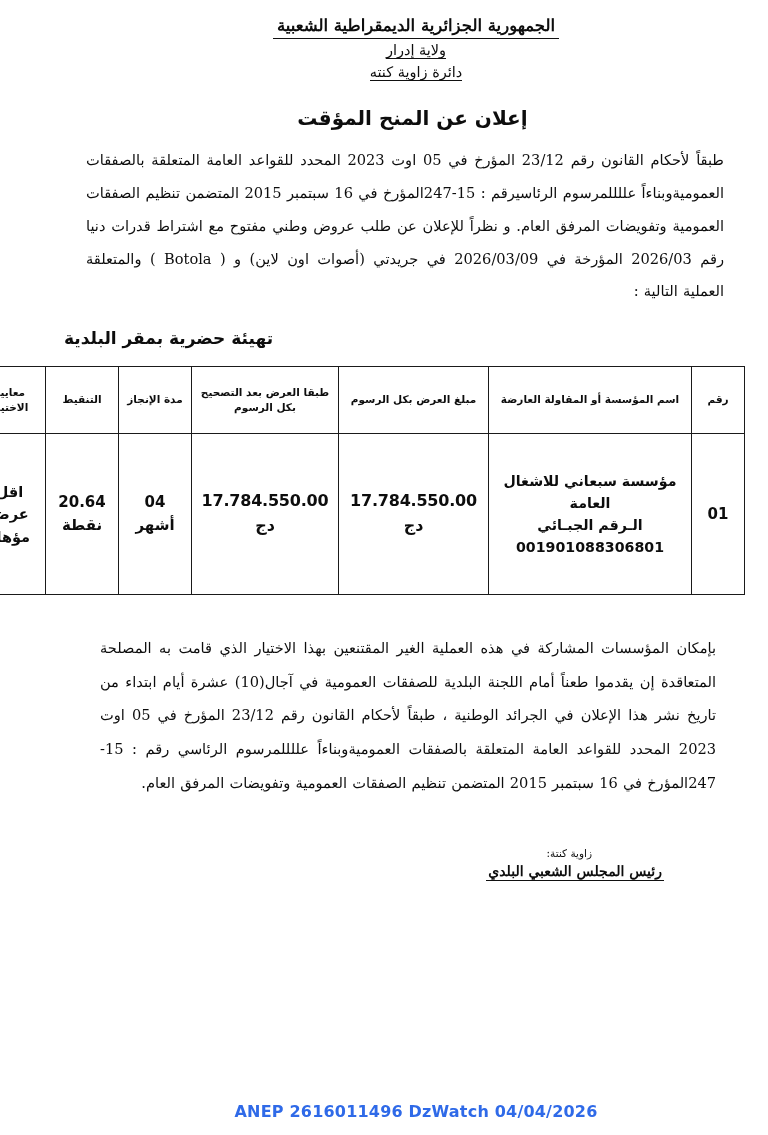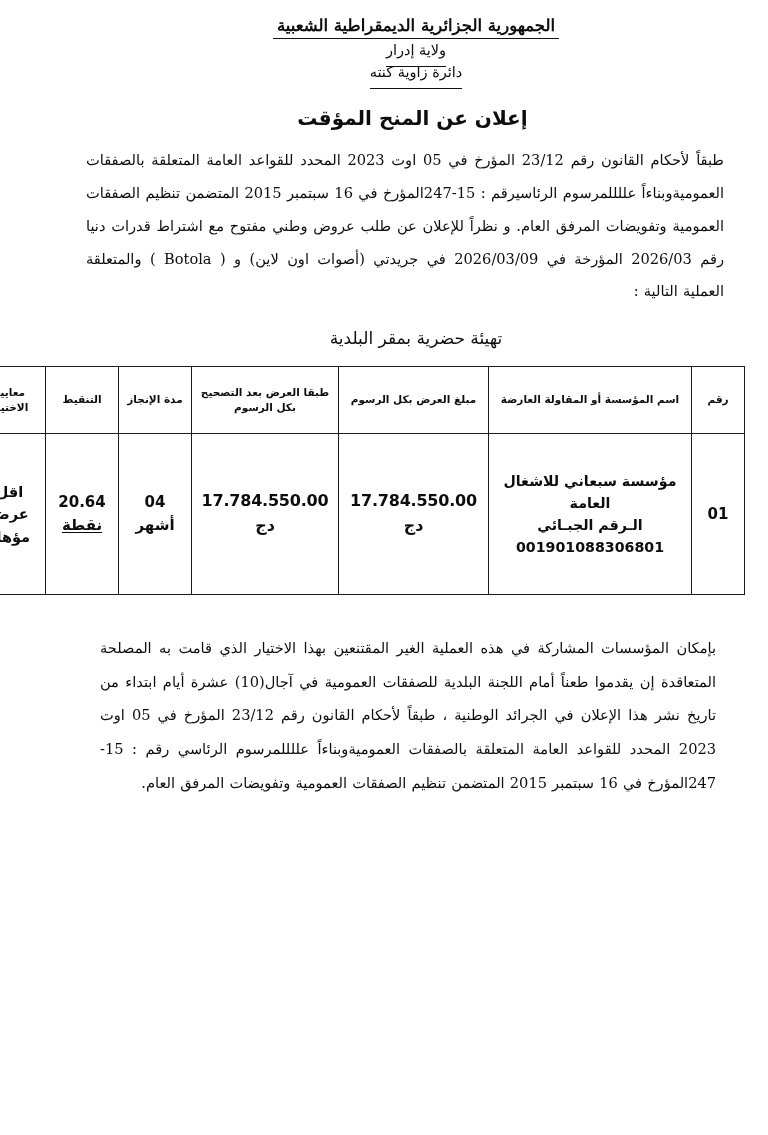--- a/index.html
+++ b/index.html
@@ -44,21 +44,21 @@
   }
   .org-line {
     font-family: "DejaVu Serif", "Liberation Serif", serif;
     font-size: 14.5px;
     line-height: 1.5;
     margin: 1px 0 0 0;
     display: block;
   }
   .org-line.underlined span {
     border-bottom: 1.1px solid #111;
-    padding-bottom: 8px;
+    padding-bottom: 0px;
   }
   .tax-line {
     font-family: "DejaVu Serif", "Liberation Serif", serif;
     font-size: 13px;
     line-height: 1.5;
     margin: 2px 0 0 0;
     display: block;
     direction: rtl;
   }
   .tax-line .num {
@@ -90,23 +90,23 @@
     margin: 0 44px 0 22px;
     word-spacing: 0.5px;
   }
   .para.lower {
     margin: 0 52px 0 36px;
     line-height: 2.3;
   }
 
   
   .project-title {
-    text-align: center;
-    font-family: "DejaVu Sans", "Liberation Sans", sans-serif;
-    font-weight: 400;
+    text-align: left;
+    font-family: "DejaVu Sans", "Liberation Sans", sans-serif;
+    font-weight: 700;
     font-size: 17px;
     margin: 20px 0 0 0;
     letter-spacing: 0.2px;
   }
   .award-line {
     text-align: center;
     font-family: "DejaVu Sans", "Liberation Sans", sans-serif;
     font-weight: 700;
     font-size: 13.6px;
     margin: 20px 0 0 0;
@@ -150,21 +150,21 @@
   td.c-amount    { font-size: 16px; letter-spacing: -0.2px; }
   td.c-duration  { font-size: 15px; }
   td.c-score     { font-size: 15px; }
   td.c-criteria  { font-size: 14.5px; }
   .ltr-num {
     direction: ltr;
     unicode-bidi: embed;
     display: inline-block;
   }
   .stack-line { display: block; }
-  .u-line { text-decoration: underline; text-underline-offset: 2px; }
+  .u-line { text-underline-offset: 2px; }
 
   
   .sign-block {
     margin-top: 48px;
     margin-right: 0;
     margin-left: 0;
     padding-right: 90px;
     direction: rtl;
     text-align: right;
   }
@@ -271,15 +271,24 @@
             <span class="stack-line">مؤهل</span>
           </td>
         </tr>
       </tbody>
     </table>
   </div>
 
   <div style="height:36px;"></div>
   <div class="para lower">بإمكان المؤسسات المشاركة في هذه العملية الغير المقتنعين بهذا الاختيار الذي قامت به المصلحة المتعاقدة إن يقدموا طعناً أمام اللجنة البلدية للصفقات العمومية في آجال(10) عشرة أيام ابتداء من  تاريخ نشر هذا الإعلان في الجرائد الوطنية ، طبقاً لأحكام القانون رقم 23/12 المؤرخ في 05 اوت 2023 المحدد للقواعد العامة المتعلقة بالصفقات العموميةوبناءاً عللللمرسوم الرئاسي رقم : 15-247المؤرخ في 16 سبتمبر 2015 المتضمن تنظيم  الصفقات العمومية وتفويضات المرفق العام.</div>
 
-
+  <div class="sign-block">
+    <div class="sign-place">زاوية كنتة:</div>
+    <div>
+      <span class="sign-title">رئيس المجلس الشعبي البلدي</span>
+    </div>
+  </div>
+
+  <div class="doc-footer">
+    <span class="anep">ANEP 2616011496 DzWatch 04/04/2026</span>
+  </div>
 
 </div>
 
 </body></html>

